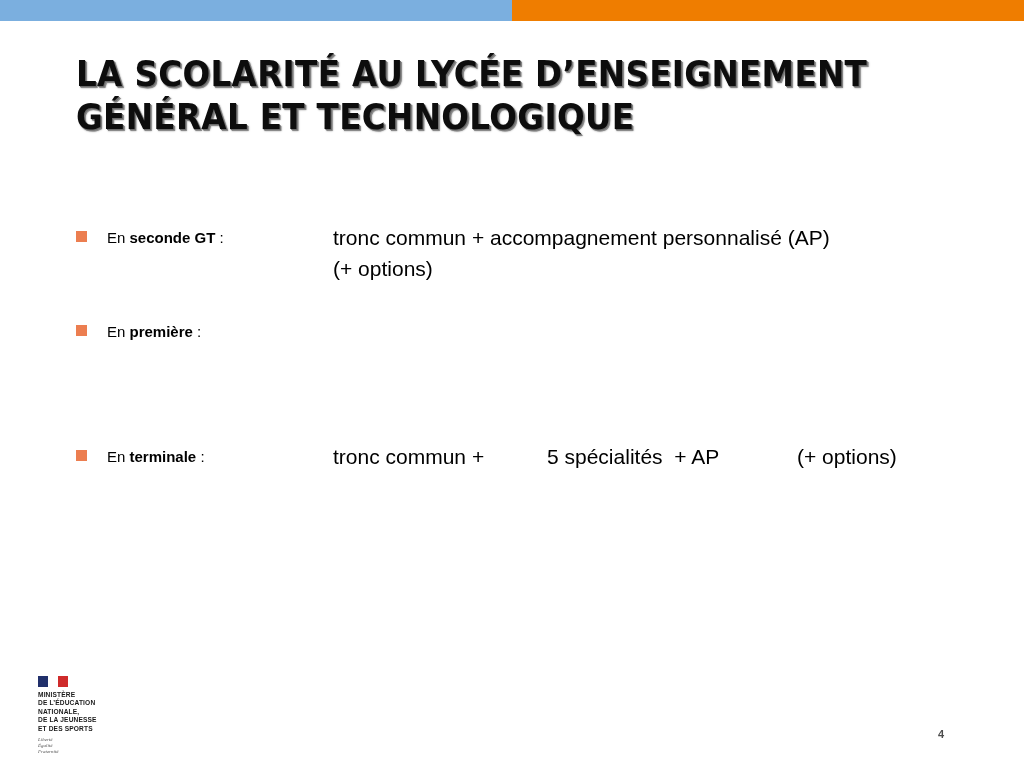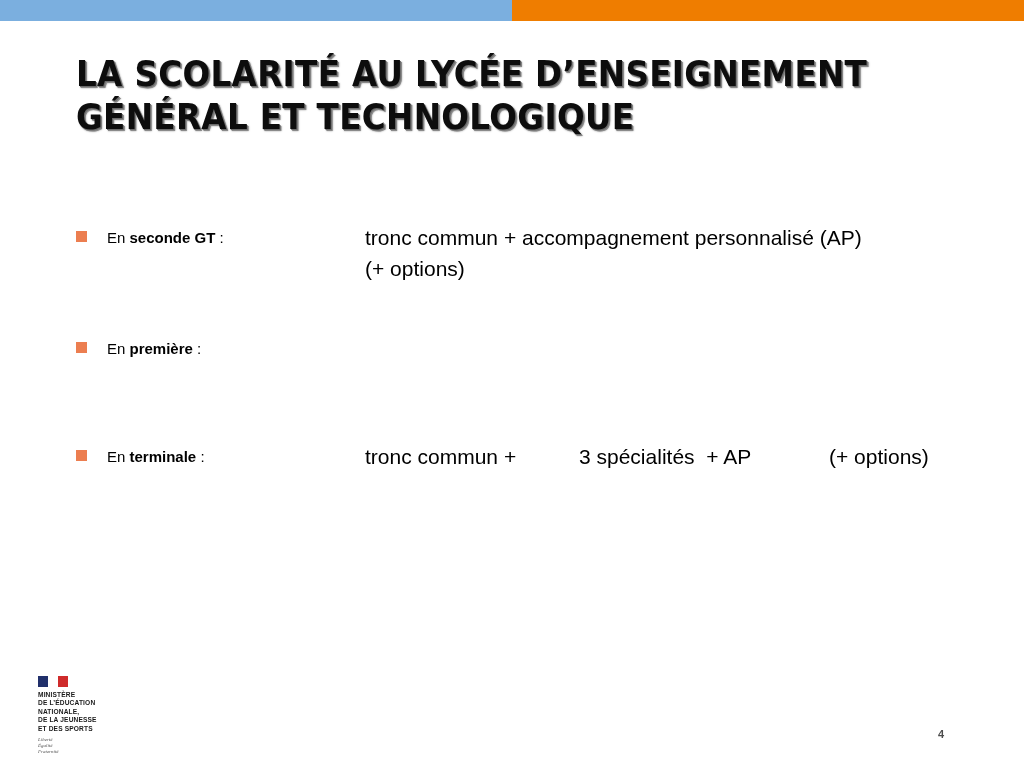--- a/index.html
+++ b/index.html
@@ -68,21 +68,21 @@
     width: 1024px;
   }
   .bullet-row {
     position: absolute;
     left: 76px;
     width: 930px;
     display: flex;
     align-items: flex-start;
   }
   .row-1 { top: 222px; }
-  .row-2 { top: 333px; }
+  .row-2 { top: 316px; }
   .row-3 { top: 441px; }
 
   .bullet-marker {
     width: 11px;
     height: 11px;
     background: #ec7e50;
     margin-top: 9px;
     flex: 0 0 auto;
   }
   .bullet-label {
@@ -97,21 +97,20 @@
   .bullet-label b {
     font-weight: 700;
   }
   .bullet-detail {
     flex: 1 1 auto;
     font-size: 21px;
     line-height: 31px;
   }
   .detail-line {
     white-space: pre;
-    margin-left: 32px;
   }
   .seg-common { display: inline-block; width: 214px; }
   .seg-spec   { display: inline-block; width: 250px; }
 
   
   .logo {
     position: absolute;
     left: 38px;
     top: 676px;
     width: 86px;
@@ -178,21 +177,21 @@
 
   <div class="bullet-row row-2">
     <div class="bullet-marker"></div>
     <div class="bullet-label"><span>En </span><b>première</b><span>  :</span></div>
   </div>
 
   <div class="bullet-row row-3">
     <div class="bullet-marker"></div>
     <div class="bullet-label"><span>En </span><b>terminale</b><span> :</span></div>
     <div class="bullet-detail">
-      <div class="detail-line"><span class="seg-common">tronc commun +</span><span class="seg-spec">3 spécialités  + AP</span><span>(+ options)</span></div>
+      <div class="detail-line"><span class="seg-common">tronc commun +</span><span class="seg-spec">5 spécialités  + AP</span><span>(+ options)</span></div>
     </div>
   </div>
 
 </div>
 
 <div class="logo">
   <div class="logo-flag">
     <div class="flag-blue"></div>
     <div class="flag-white"></div>
     <div class="flag-red"></div>

